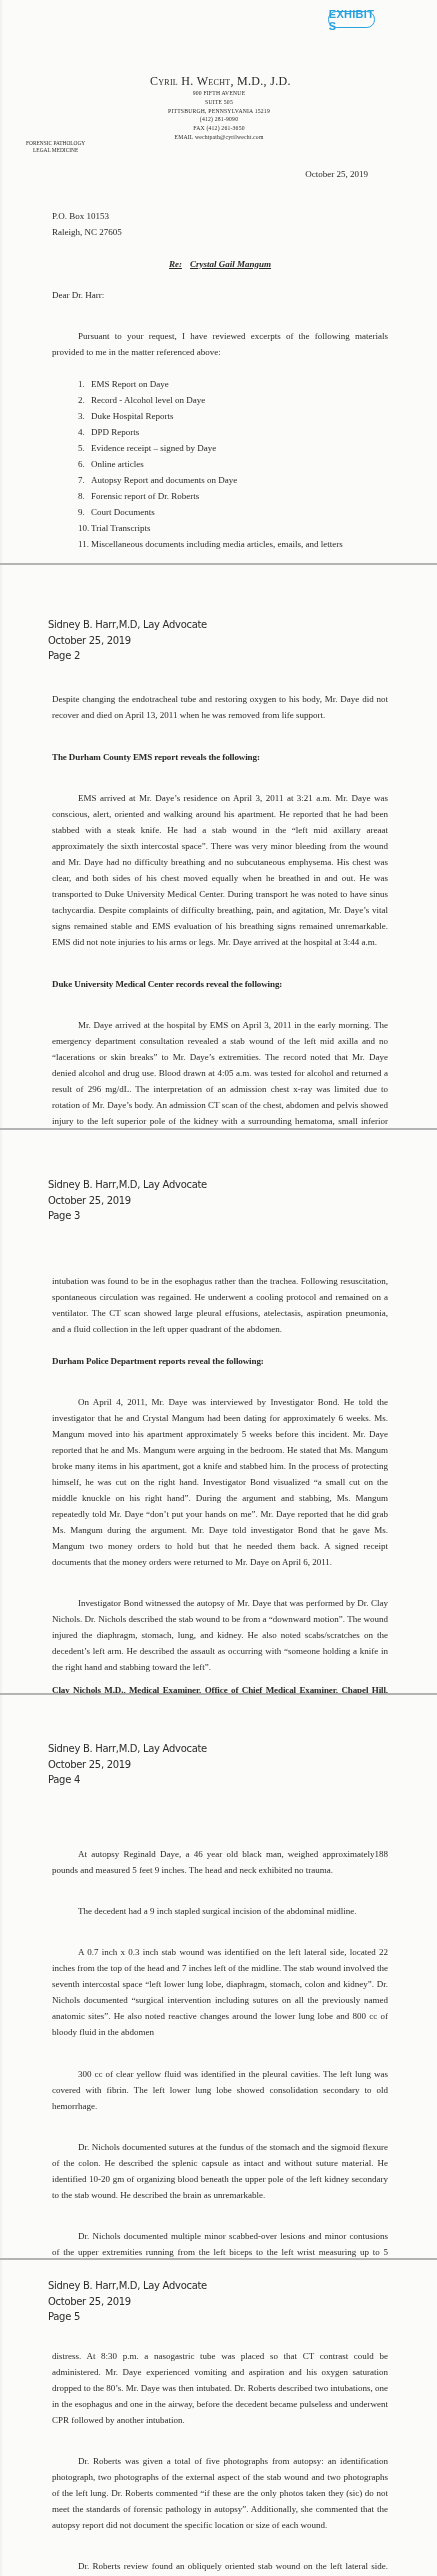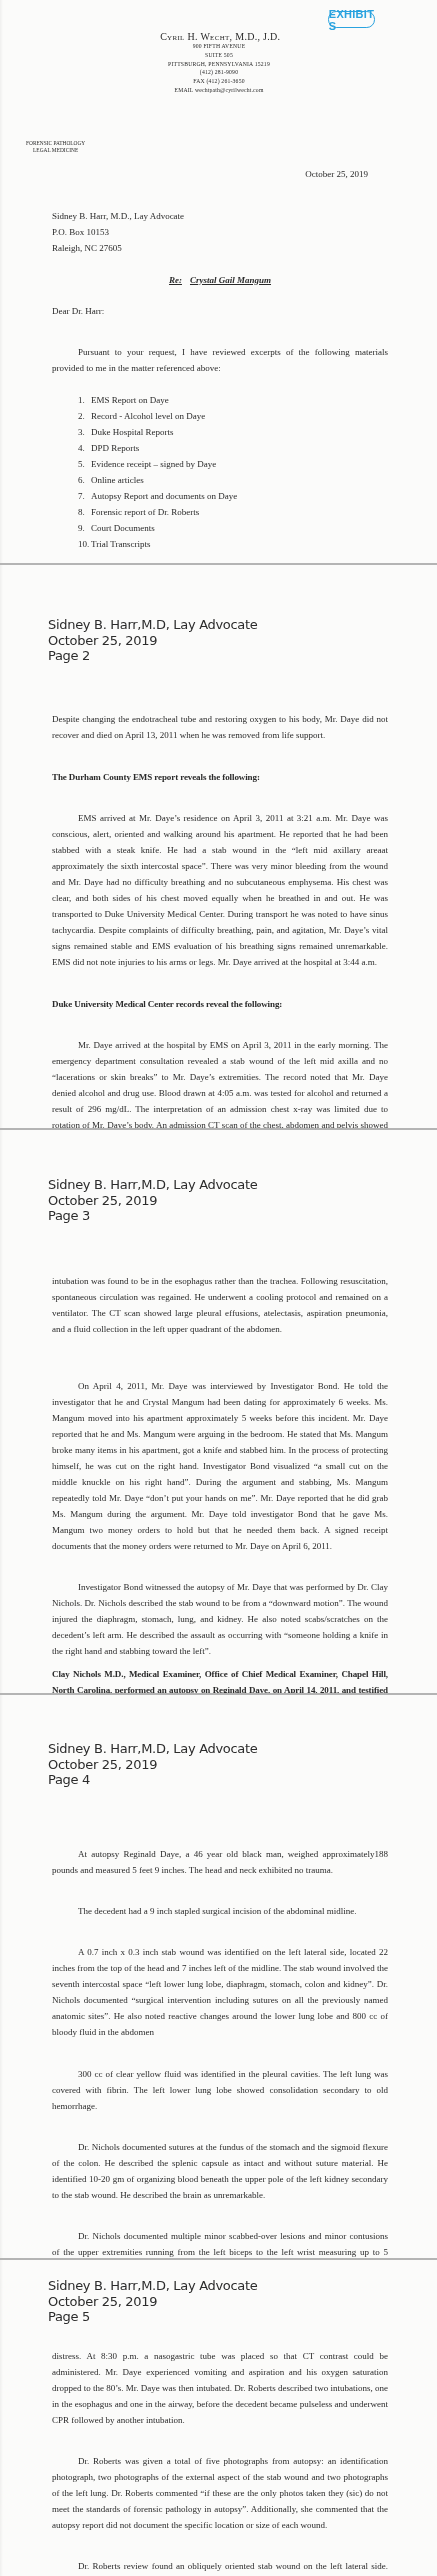--- a/index.html
+++ b/index.html
@@ -23,30 +23,30 @@
   ol.list li .txt { display: inline-block; padding-left: 13px; text-align: right; }
 
   
   .exhibit {
     position: absolute; left: 328px; top: 11.3px; width: 45px; height: 14.4px;
     border: 1.5px solid #2aa3df; border-radius: 8.2px; color: #2aa3df;
     font-family: "Liberation Sans", "DejaVu Sans", sans-serif; font-weight: bold; font-size: 11px;
     display: flex; align-items: center; justify-content: center; letter-spacing: 0.3px;
   }
   .letterhead { position: absolute; left: 0; right: 0; top: 31px; text-align: center; }
-  .lh-name { font-size: 10px; font-variant: small-caps; letter-spacing: 0.3px; margin-left: 2.6px; }
+  .lh-name { font-size: 12px; font-variant: small-caps; letter-spacing: 0.3px; margin-left: 2.6px; margin-top: 43px; }
   .lh-addr { font-size: 5.7px; line-height: 8.8px; letter-spacing: 0.2px; }
   .lh-side { position: absolute; left: 26px; top: 140px; font-size: 5.4px; line-height: 6.7px; text-align: center; }
   .date-line { position: absolute; right: 70px; top: 169px; font-size: 9px; }
   .re-line { text-align: center; font-weight: bold; font-style: italic; }
   .re-line span { text-decoration: underline; }
   .re-label { margin-right: 8px; }
 
   
-  .cont-hdr { position: absolute; left: 48px; top: 52px; font-family: "DejaVu Sans", "Liberation Sans", sans-serif; font-size: 13px; line-height: 15.7px; color: #2c2c2c; letter-spacing: -0.3px; }
+  .cont-hdr { position: absolute; left: 48px; top: 52px; font-family: "DejaVu Sans", "Liberation Sans", sans-serif; font-size: 10px; line-height: 15.7px; color: #2c2c2c; letter-spacing: -0.3px; }
 </style>
 </head>
 <body>
 
 <div class="page">
   <div class="scan-edge"></div>
   <div class="exhibit">EXHIBIT S</div>
 
   <div class="letterhead">
     <div class="lh-name">Cyril H. Wecht, M.D., J.D.</div>
@@ -59,21 +59,20 @@
   </div>
   <div class="lh-side">
     <div>FORENSIC PATHOLOGY</div>
     <div>LEGAL MEDICINE</div>
   </div>
 
   <div class="date-line">October 25, 2019</div>
 
   <div class="content" style="top:208px;">
     <div>
-      <div class="line">Sidney B. Harr, M.D., Lay Advocate</div>
       <div class="line">P.O. Box 10153</div>
       <div class="line">Raleigh, NC 27605</div>
     </div>
     <div class="gap-m"></div>
     <div class="line re-line">
       <span class="re-label">Re:</span><span>Crystal Gail Mangum</span>
     </div>
     <div class="gap-m"></div>
     <div class="line">Dear Dr. Harr:</div>
     <div class="gap-s"></div>
@@ -83,34 +82,35 @@
         <li><span class="num">1.</span><span class="txt">EMS Report on Daye</span></li>
         <li><span class="num">2.</span><span class="txt">Record - Alcohol level on Daye</span></li>
         <li><span class="num">3.</span><span class="txt">Duke Hospital Reports</span></li>
         <li><span class="num">4.</span><span class="txt">DPD Reports</span></li>
         <li><span class="num">5.</span><span class="txt">Evidence receipt – signed by Daye</span></li>
         <li><span class="num">6.</span><span class="txt">Online articles</span></li>
         <li><span class="num">7.</span><span class="txt">Autopsy Report and documents on Daye</span></li>
         <li><span class="num">8.</span><span class="txt">Forensic report of Dr. Roberts</span></li>
         <li><span class="num">9.</span><span class="txt">Court Documents</span></li>
         <li><span class="num">10.</span><span class="txt">Trial Transcripts</span></li>
+        <li><span class="num">11.</span><span class="txt">Miscellaneous documents including media articles, emails, and letters</span></li>
       </ol>
     <div class="gap-l"></div>
 
   </div>
 </div>
 
 <div class="page">
   <div class="scan-edge"></div>
   <div class="cont-hdr">
     <div>Sidney B. Harr,M.D, Lay Advocate</div>
     <div>October 25, 2019</div>
     <div>Page 2</div>
   </div>
-  <div class="content" style="top:128px;">
+  <div class="content" style="top:108px;">
     <p class="body">Despite changing the endotracheal tube and restoring oxygen to his body, Mr. Daye did not recover and died on April 13, 2011 when he was removed from life support.</p>
     <div class="gap-l"></div>
     <h3 class="section">The Durham County EMS report reveals the following:</h3>
     <div class="gap-s"></div>
     <p class="body indent">EMS arrived at Mr. Daye’s residence on April 3, 2011 at 3:21 a.m.  Mr. Daye was conscious, alert, oriented and walking around his apartment. He reported that he had been stabbed with a steak knife. He had a stab wound in the “left mid axillary areaat approximately the sixth intercostal space”. There was very minor bleeding from the wound and Mr. Daye had no difficulty breathing and no subcutaneous emphysema. His chest was clear, and both sides of his chest moved equally when he breathed in and out. He was transported to Duke University Medical Center. During transport he was noted to have sinus tachycardia. Despite complaints of difficulty breathing, pain, and agitation, Mr. Daye’s vital signs remained stable and EMS evaluation of his breathing signs remained unremarkable. EMS did not note injuries to his arms or legs. Mr. Daye arrived at the hospital at 3:44 a.m.</p>
     <div class="gap-l"></div>
     <h3 class="section">Duke University Medical Center records reveal the following:</h3>
     <div class="gap-s"></div>
     <p class="body indent">Mr. Daye arrived at the hospital by EMS on April 3, 2011 in the early morning.  The emergency department consultation revealed a stab wound of the left mid axilla and no “lacerations or skin breaks” to Mr. Daye’s extremities. The record noted that Mr. Daye denied alcohol and drug use. Blood drawn at 4:05 a.m. was tested for alcohol and returned a result of 296 mg/dL. The interpretation of an admission chest x-ray was limited due to rotation of Mr. Daye’s body. An admission CT scan of the chest, abdomen and pelvis showed injury to the left superior pole of the kidney with a surrounding hematoma, small inferior splenic injury with adjacent small volume hematoma, and injury of the splenic flexure of the colon. There were no pleural effusions. On the day of his admission, Mr. Daye underwent an uneventful and successful exploratory laparotomy with surgical repair of his spleen injury utilizing electrocautery and repair of the splenic flexure injury by suturing. The abdominal cavity was evaluated and there was no hemoperitoneum. The stomach was without injury. Though a kidney injury was noted on CT scan, there was no bleeding identified around the left kidney during the exploratory laparotomy.</p>
 
@@ -120,20 +120,21 @@
 <div class="page">
   <div class="scan-edge"></div>
   <div class="cont-hdr" style="top:47px;">
     <div>Sidney B. Harr,M.D, Lay Advocate</div>
     <div>October 25, 2019</div>
     <div>Page 3</div>
   </div>
   <div class="content" style="top:125px;">
     <p class="body">intubation was found to be in the esophagus rather than the trachea. Following resuscitation, spontaneous circulation was regained. He underwent a cooling protocol and remained on a ventilator. The CT scan showed large pleural effusions, atelectasis, aspiration pneumonia, and a fluid collection in the left upper quadrant of the abdomen.</p>
     <div class="gap-m"></div>
+    <h3 class="section">Durham Police Department reports reveal the following:</h3>
     <div class="gap-s"></div>
     <p class="body indent">On April 4, 2011, Mr. Daye was interviewed by Investigator Bond. He told the investigator that he and Crystal Mangum had been dating for approximately 6 weeks. Ms. Mangum moved into his apartment approximately 5 weeks before this incident. Mr. Daye reported that he and Ms. Mangum were arguing in the bedroom. He stated that Ms. Mangum broke many items in his apartment, got a knife and stabbed him. In the process of protecting himself, he was cut on the right hand. Investigator Bond visualized “a small cut on the middle knuckle on his right hand”. During the argument and stabbing, Ms. Mangum repeatedly told Mr. Daye “don’t put your hands on me”. Mr. Daye reported that he did grab Ms. Mangum during the argument. Mr. Daye told investigator Bond that he gave Ms. Mangum two money orders to hold but that he needed them back. A signed receipt documents that the money orders were returned to Mr. Daye on April 6, 2011.</p>
     <div class="gap-s"></div>
     <p class="body indent">Investigator Bond witnessed the autopsy of Mr. Daye that was performed by Dr. Clay Nichols. Dr. Nichols described the stab wound to be from a “downward motion”. The wound injured the diaphragm, stomach, lung, and kidney. He also noted scabs/scratches on the decedent’s left arm. He described the assault as occurring with “someone holding a knife in the right hand and stabbing toward the left”.</p>
     <div class="gap-s"></div>
     <h3 class="section" style="text-align:justify;">Clay Nichols M.D., Medical Examiner, Office of Chief Medical Examiner, Chapel Hill, North Carolina, performed an autopsy on Reginald Daye, on April 14, 2011, and testified to his findings, which documented the following:</h3>
     <div class="gap-s"></div>
     <div class="line">DIAGNOSES:</div>
 
   </div>

